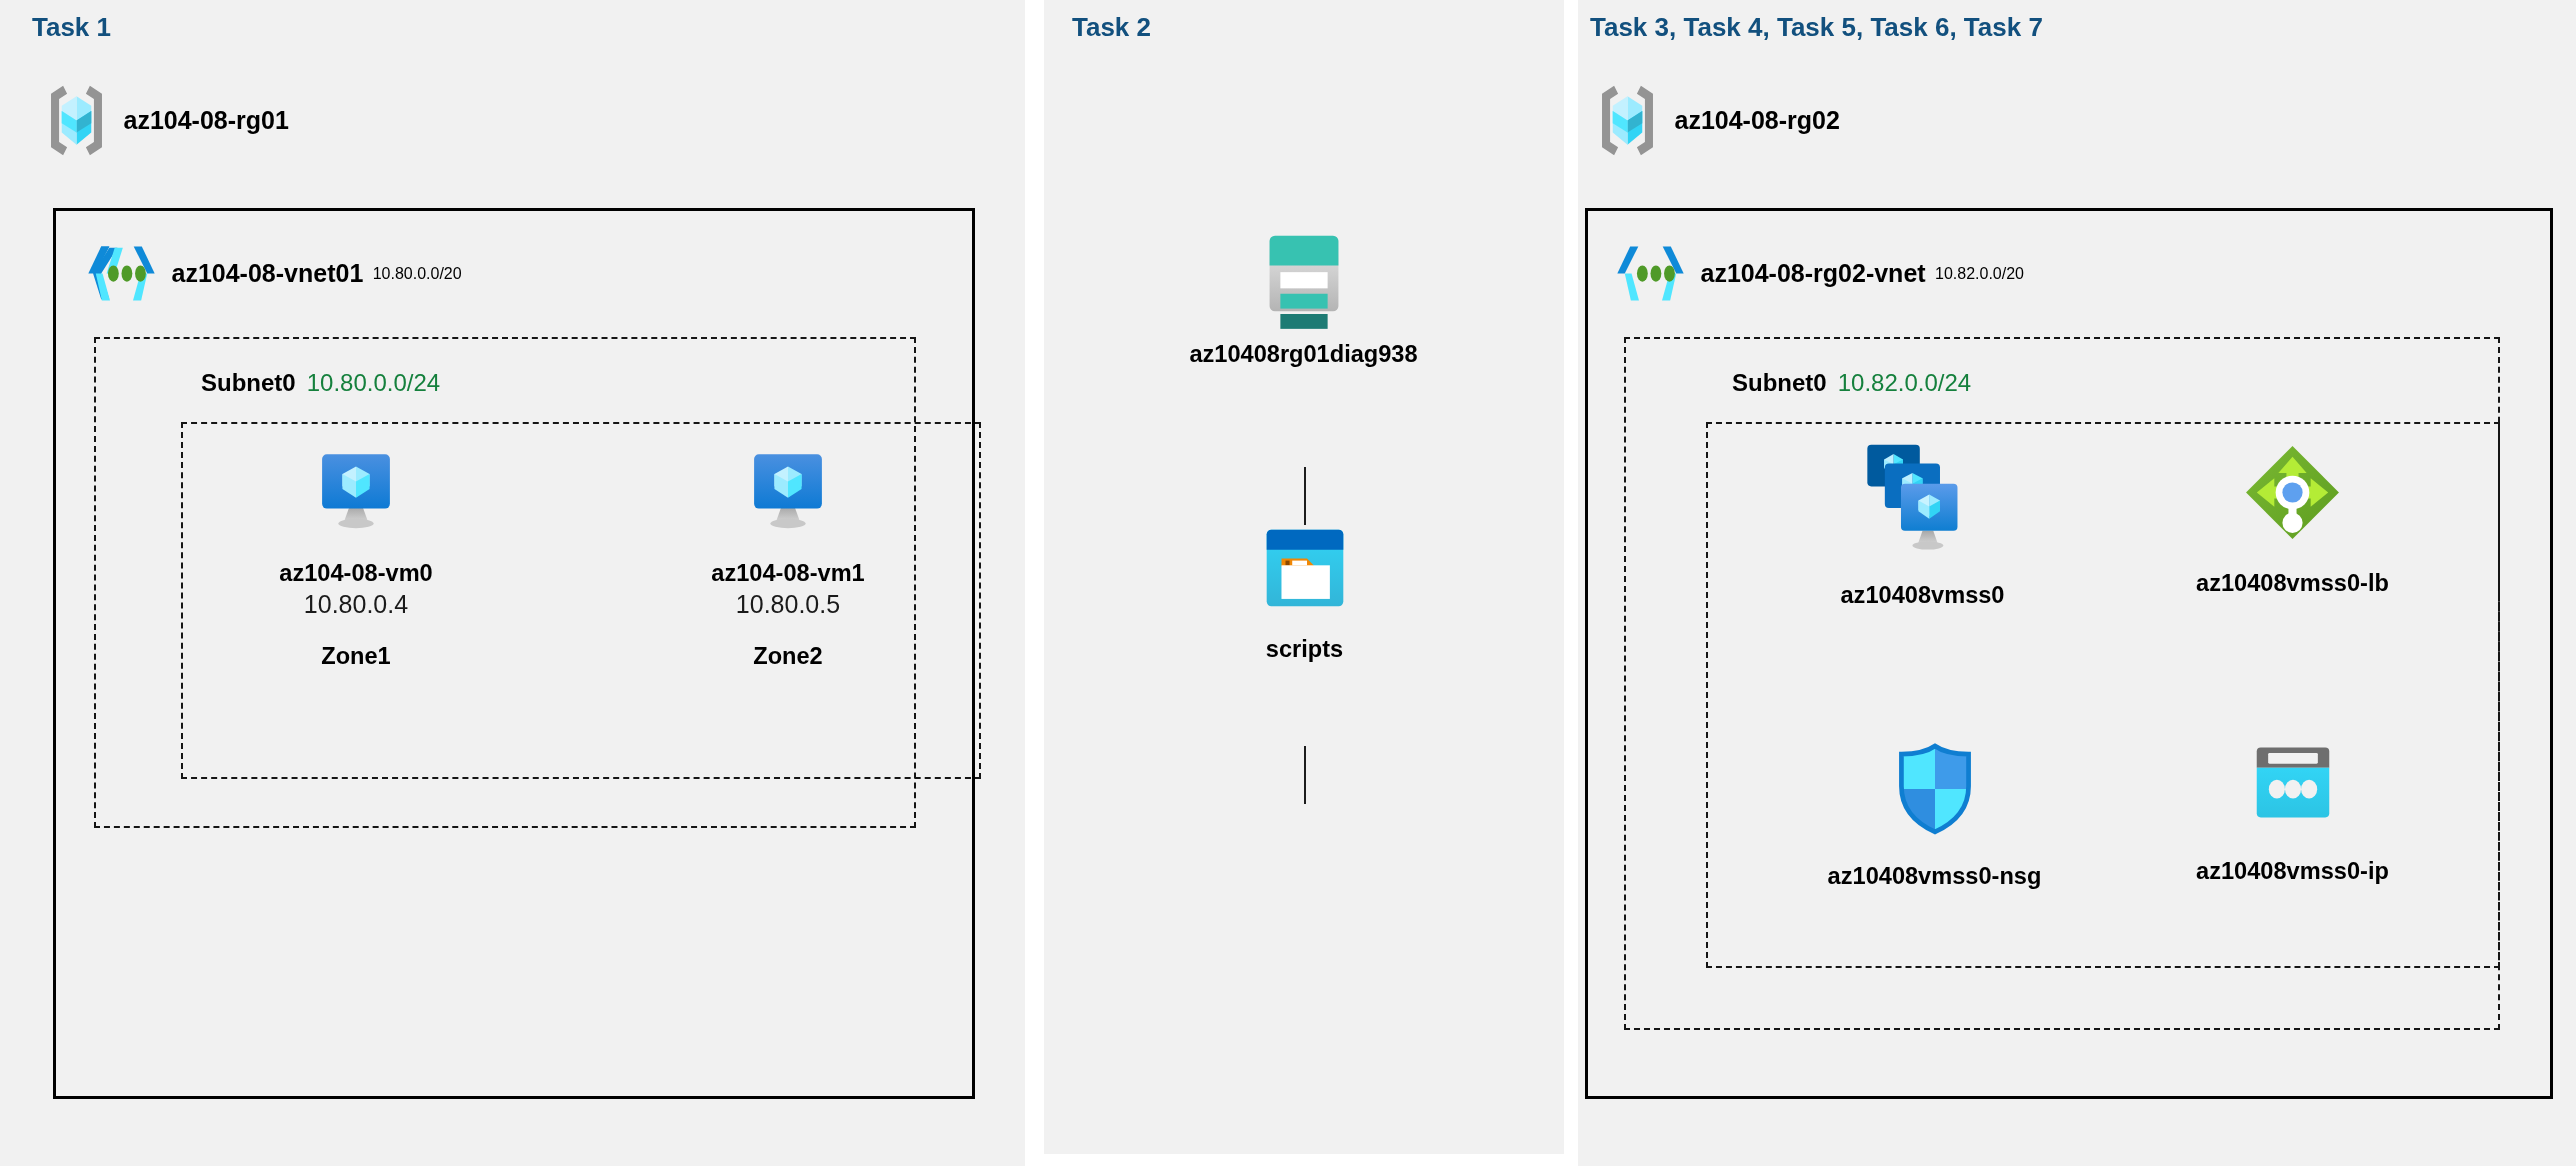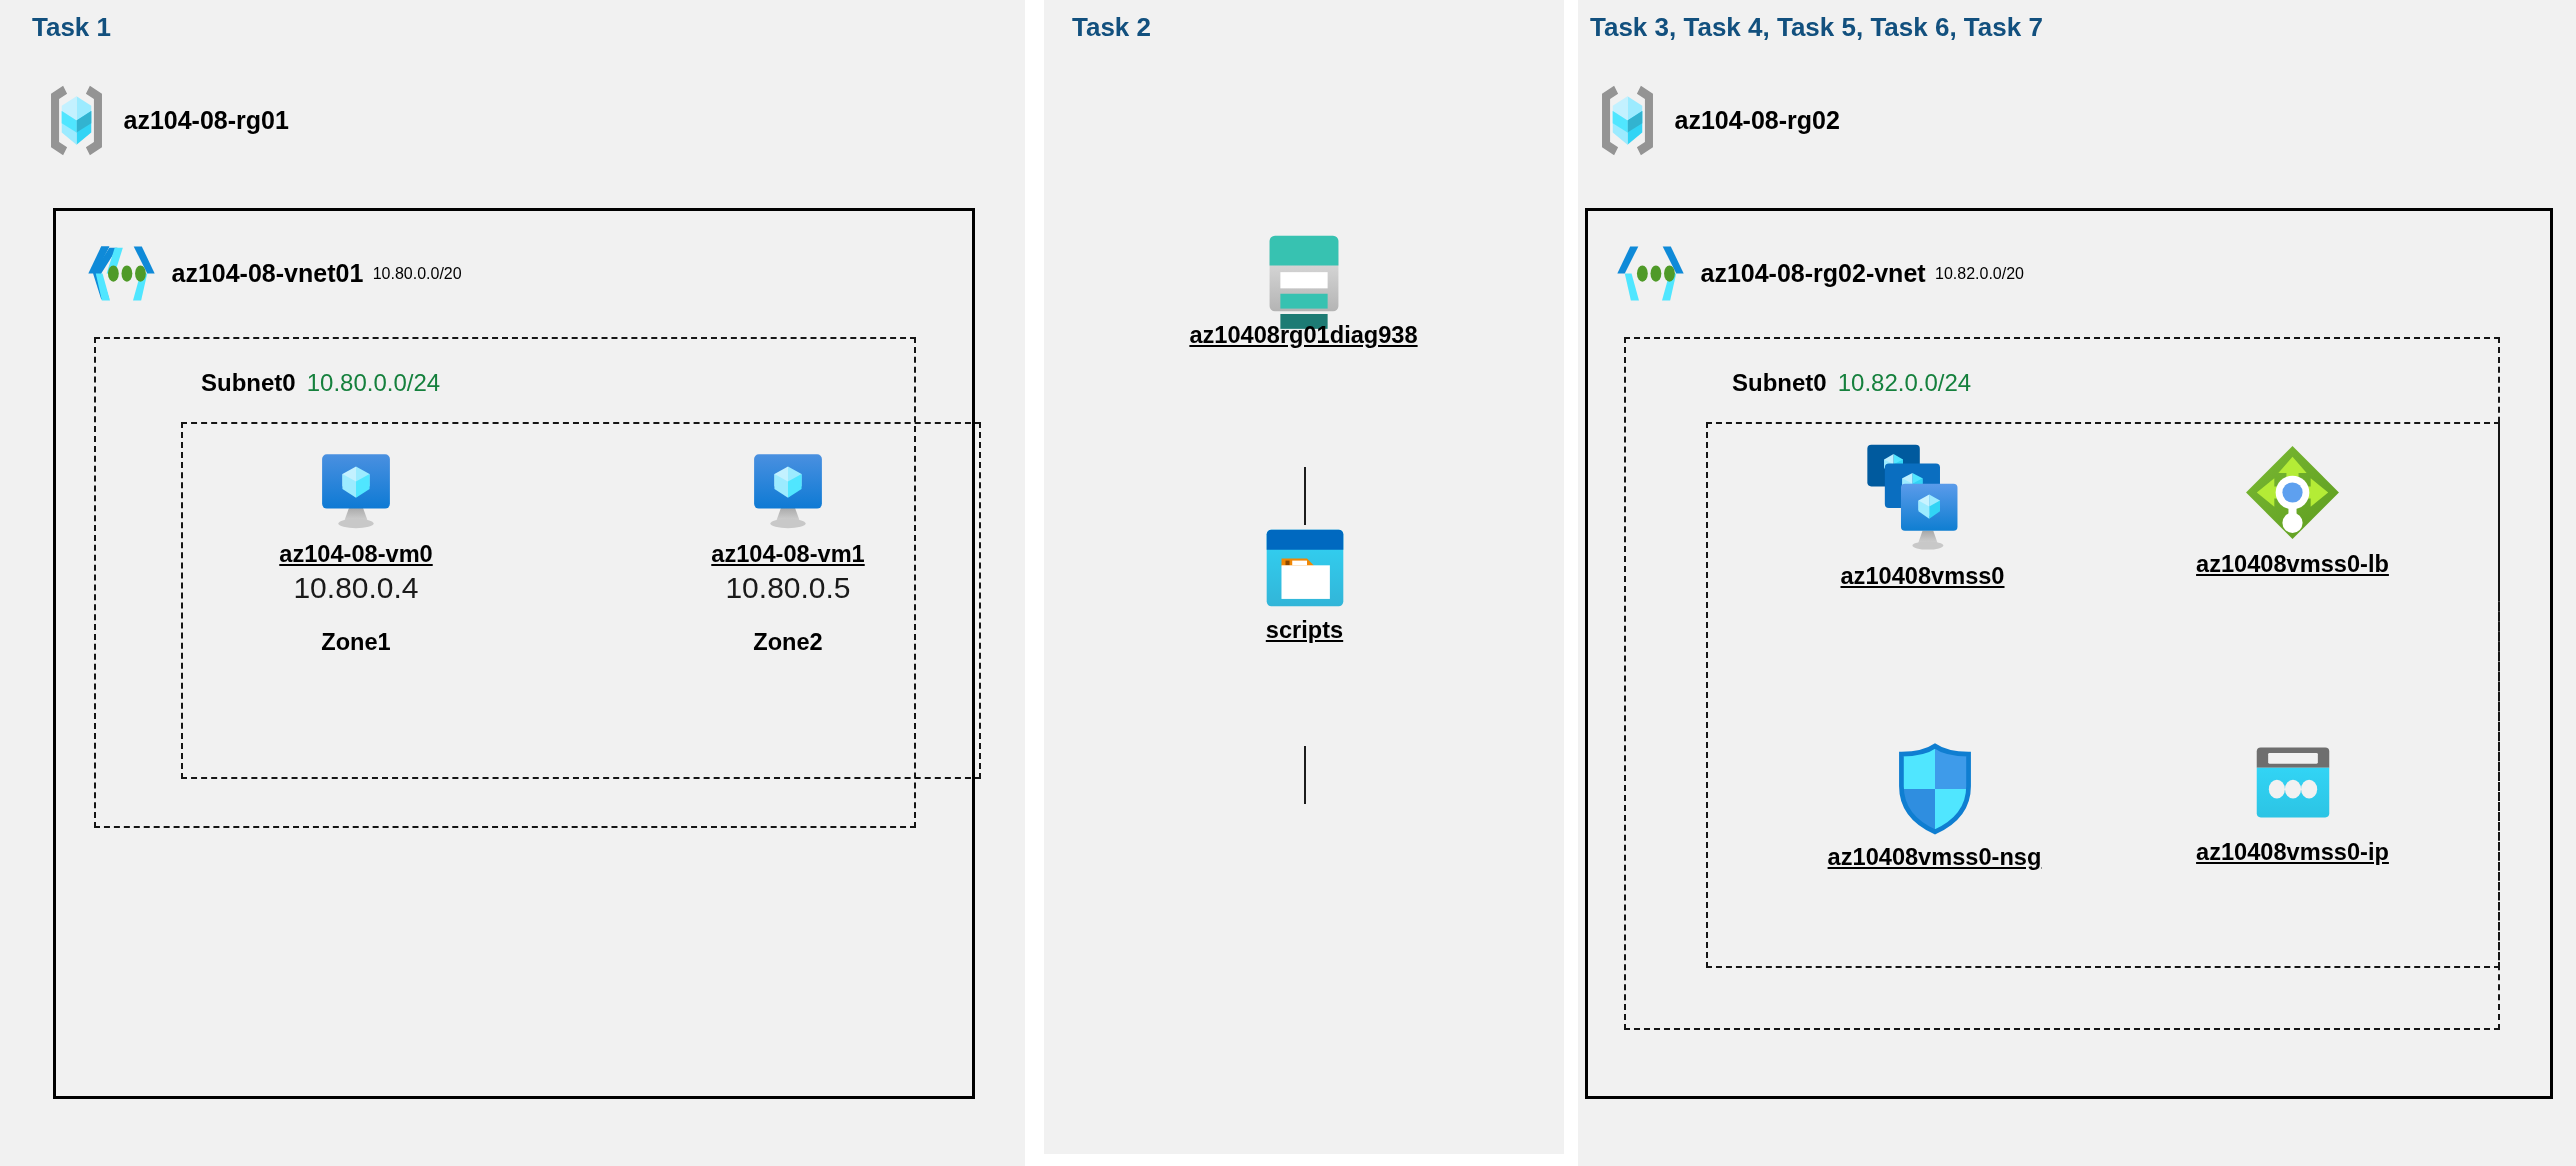--- a/index.html
+++ b/index.html
@@ -88,26 +88,25 @@
     display: flex;
     flex-direction: column;
     align-items: center;
     text-align: center;
   }
   .node-title {
     font-weight: bold;
     font-size: 23.6px;
     color: #000000;
     white-space: nowrap;
-    margin-top: 8px;
-    text-decoration: underline;
+    margin-top: 27px;
   }
   .node-sub {
     font-weight: normal;
-    font-size: 30px;
+    font-size: 25px;
     color: #1a1a1a;
     white-space: nowrap;
     margin-top: 2.7px;
   }
   .node-zone {
     font-weight: bold;
     font-size: 23.6px;
     color: #000000;
     white-space: nowrap;
     margin-top: 24px;

